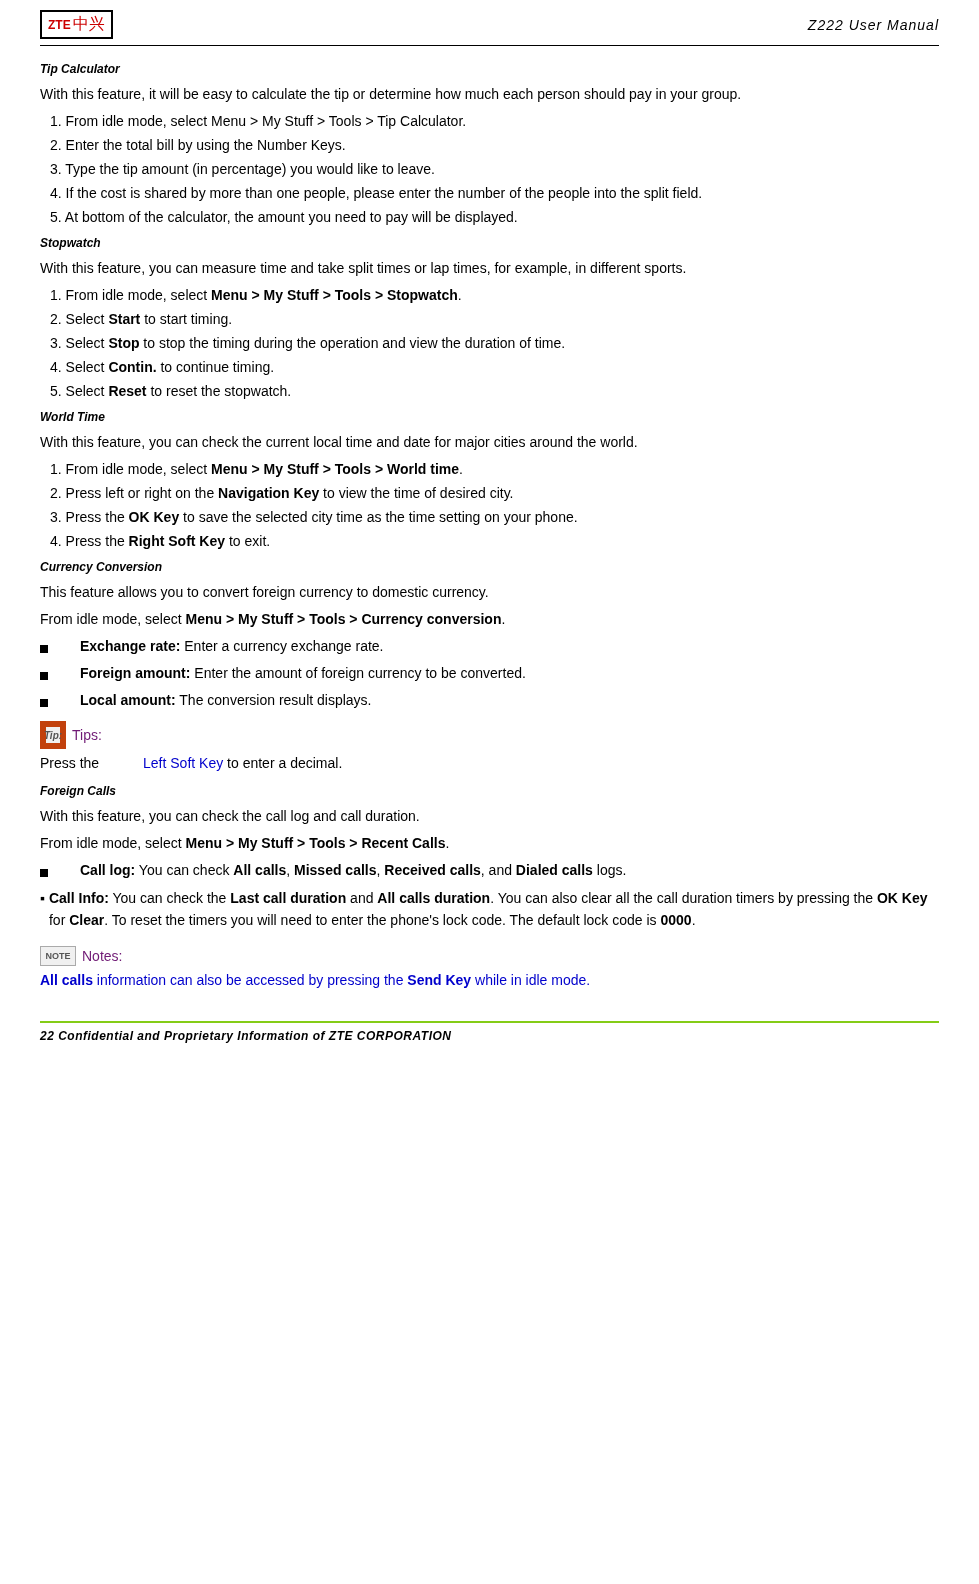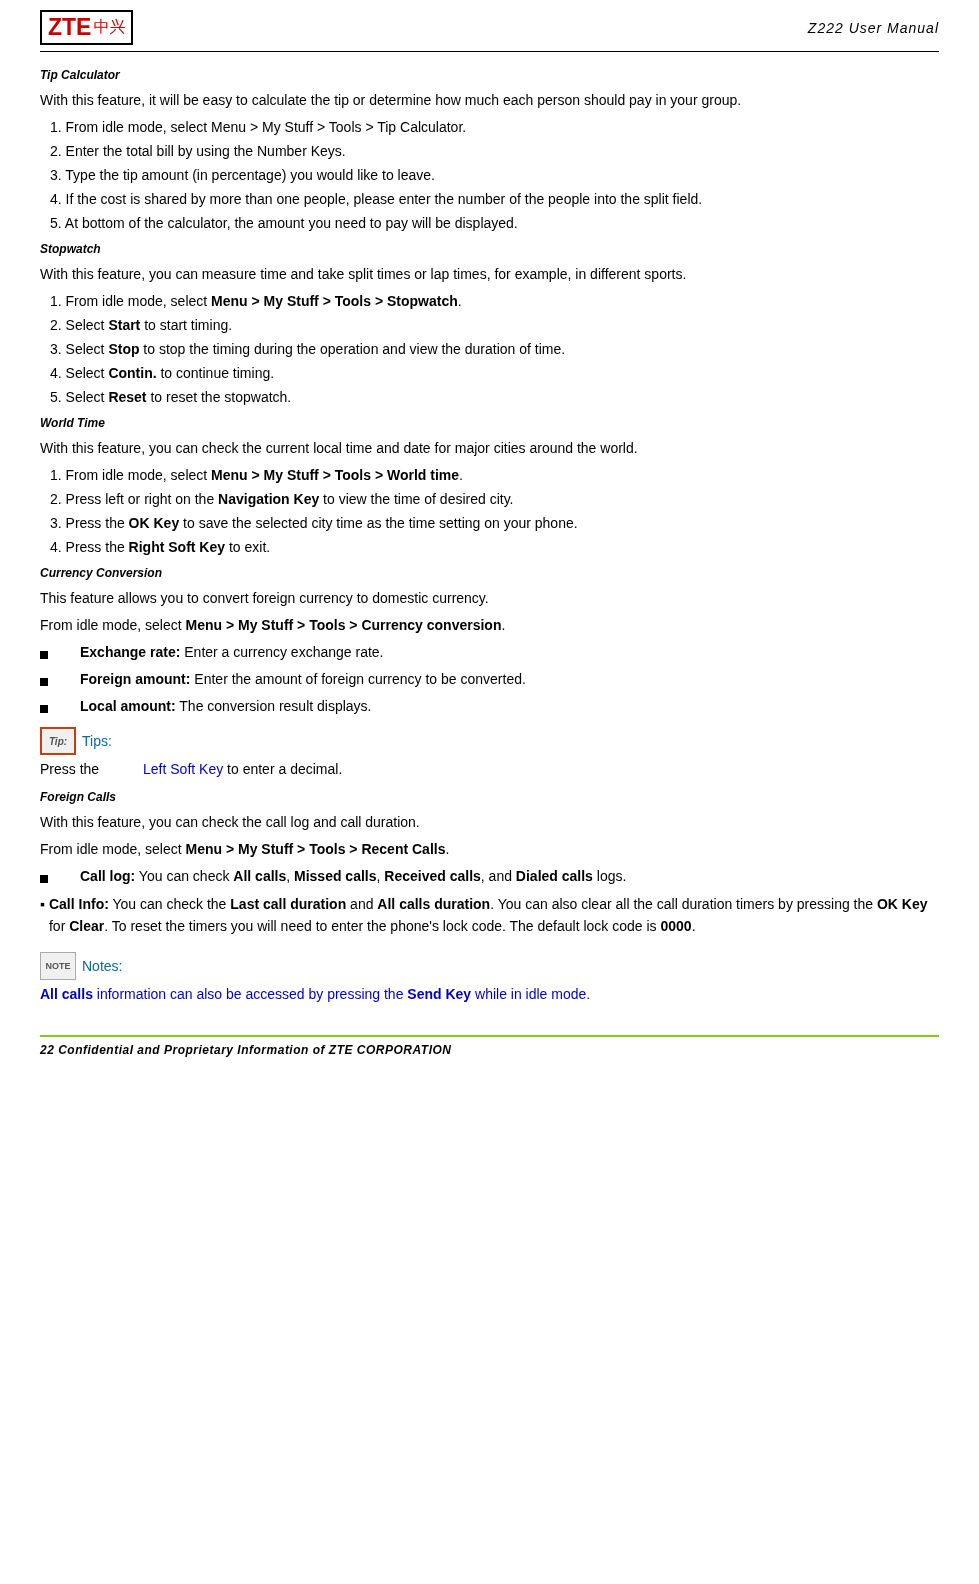--- a/index.html
+++ b/index.html
@@ -32,21 +32,21 @@
       align-items: center;
     }
     .logo-box {
       border: 2px solid #000;
       padding: 2px 6px;
       display: flex;
       align-items: center;
       gap: 2px;
     }
     .logo-zte {
-      font-size: 23px;
+      font-size: 12px;
       font-weight: bold;
       color: #cc0000;
     }
     .logo-chinese {
       font-size: 16px;
       color: #cc0000;
     }
     .header-title {
       font-size: 14px;
       font-weight: normal;
@@ -92,43 +92,43 @@
       margin-top: 4px;
       margin-right: 4px;
       flex-shrink: 0;
     }
     .tip-box {
       display: flex;
       align-items: center;
       margin: 10px 0 4px 0;
     }
     .tip-icon {
-      width: 36px;
+      width: 26px;
       height: 28px;
-      border: 2px solid #c2410c;
+      border: 6px solid #c2410c;
       background: #f0f0f0;
       display: flex;
       align-items: center;
       justify-content: center;
       margin-right: 6px;
       flex-shrink: 0;
       font-size: 10px;
       color: #555;
       font-style: italic;
       font-weight: bold;
       padding: 2px;
     }
     .tip-label {
       font-weight: normal;
-      color: #0369a1;
+      color: #701a75;
       font-size: 14px;
     }
     .note-icon {
       width: 36px;
-      height: 28px;
+      height: 20px;
       border: 1px solid #aaa;
       background: #f0f0f0;
       display: flex;
       align-items: center;
       justify-content: center;
       margin-right: 6px;
       flex-shrink: 0;
       font-size: 9px;
       color: #555;
       font-weight: bold;

